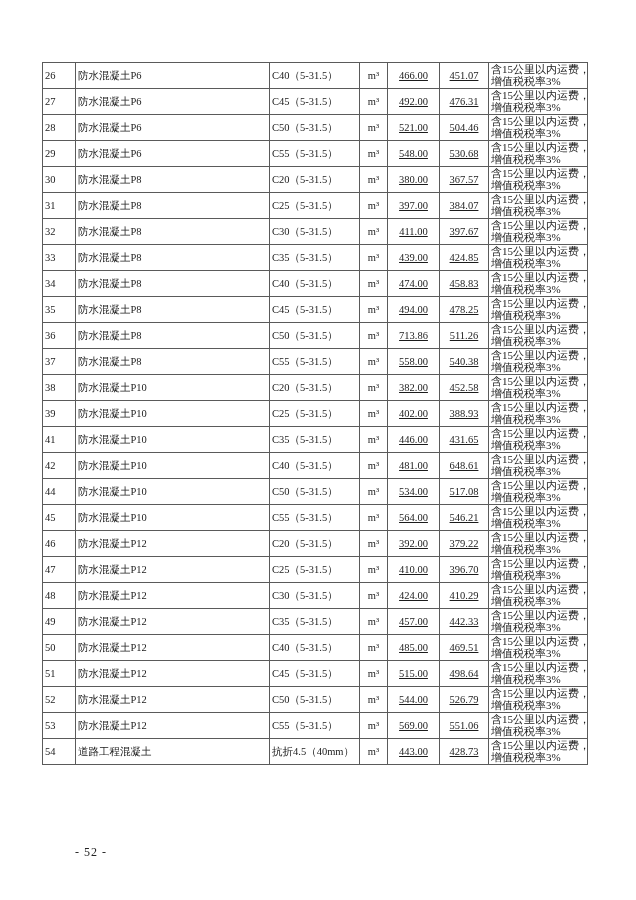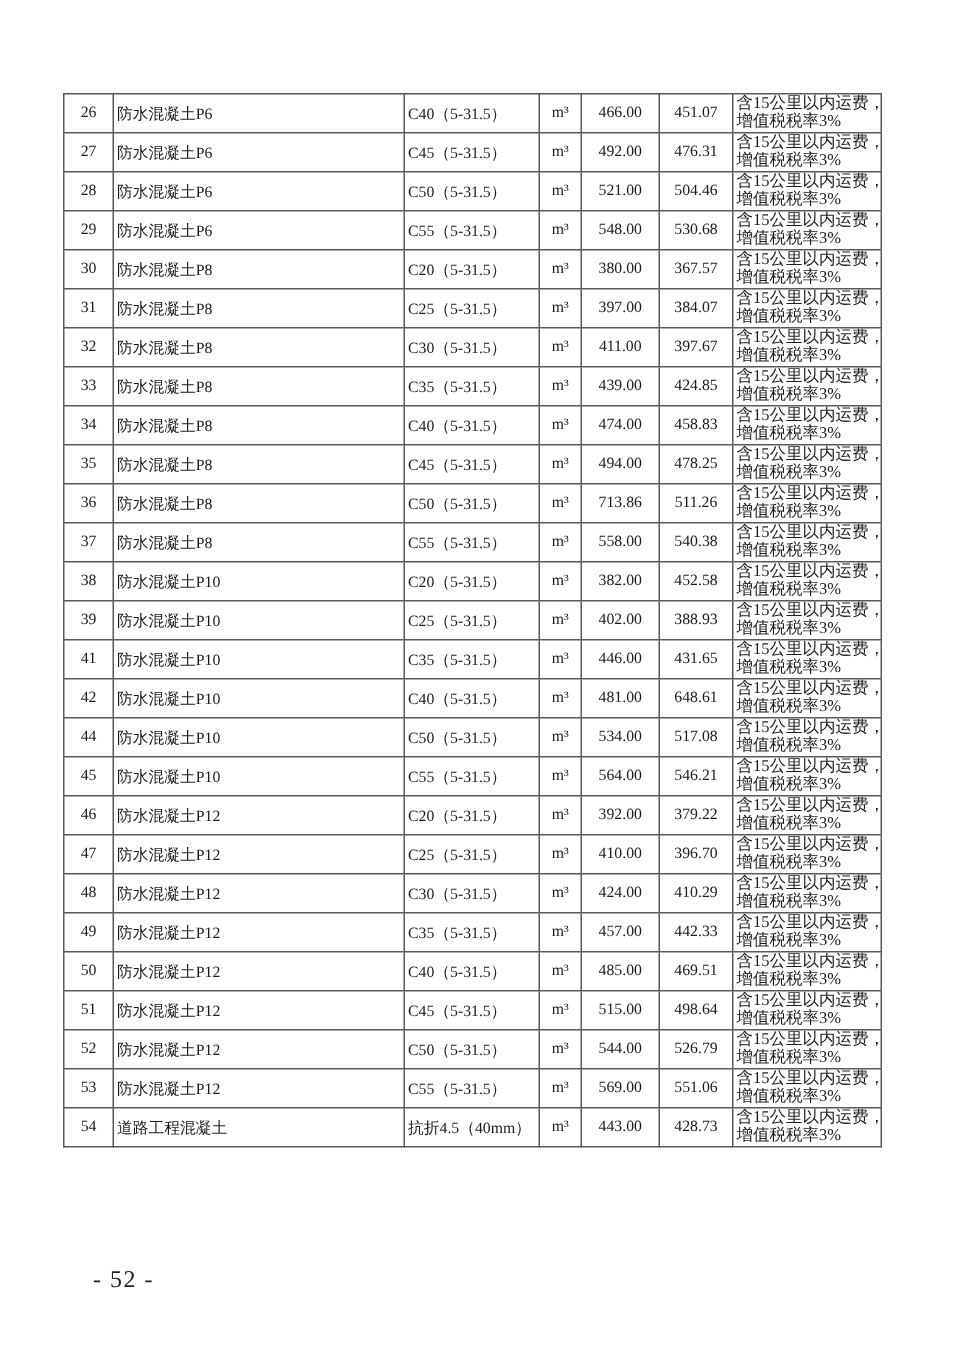--- a/index.html
+++ b/index.html
@@ -23,31 +23,31 @@
   }
   table.price td {
     border: 1px solid #5a5a5a;
     height: 25px;
     font-size: 10.5px;
     color: #1b1b1b;
     padding: 0 2px;
     overflow: hidden;
     vertical-align: middle;
   }
-  td.c-num   { text-align: center; }
+  td.c-num   { }
   td.c-name  { text-align: left; padding-left: 4px; }
   td.c-spec  { text-align: left; padding-left: 3px; }
   td.c-unit  { text-align: center; }
-  td.c-price { text-align: center; }
+  td.c-price { text-align: center; text-decoration: underline; }
   td.c-note  { text-align: left; padding: 1px 2px 0 3px; }
   .note-line { display: block; font-size: 11px; line-height: 11.5px; white-space: nowrap; }
   .footer {
     position: absolute;
-    left: 62px; top: 845px;
-    font-size: 16px;
+    left: 75px; top: 845px;
+    font-size: 12px;
     color: #222222;
     letter-spacing: 1px;
   }
 </style>
 </head>
 <body>
 
 <div class="page">
 
   <table class="price">

